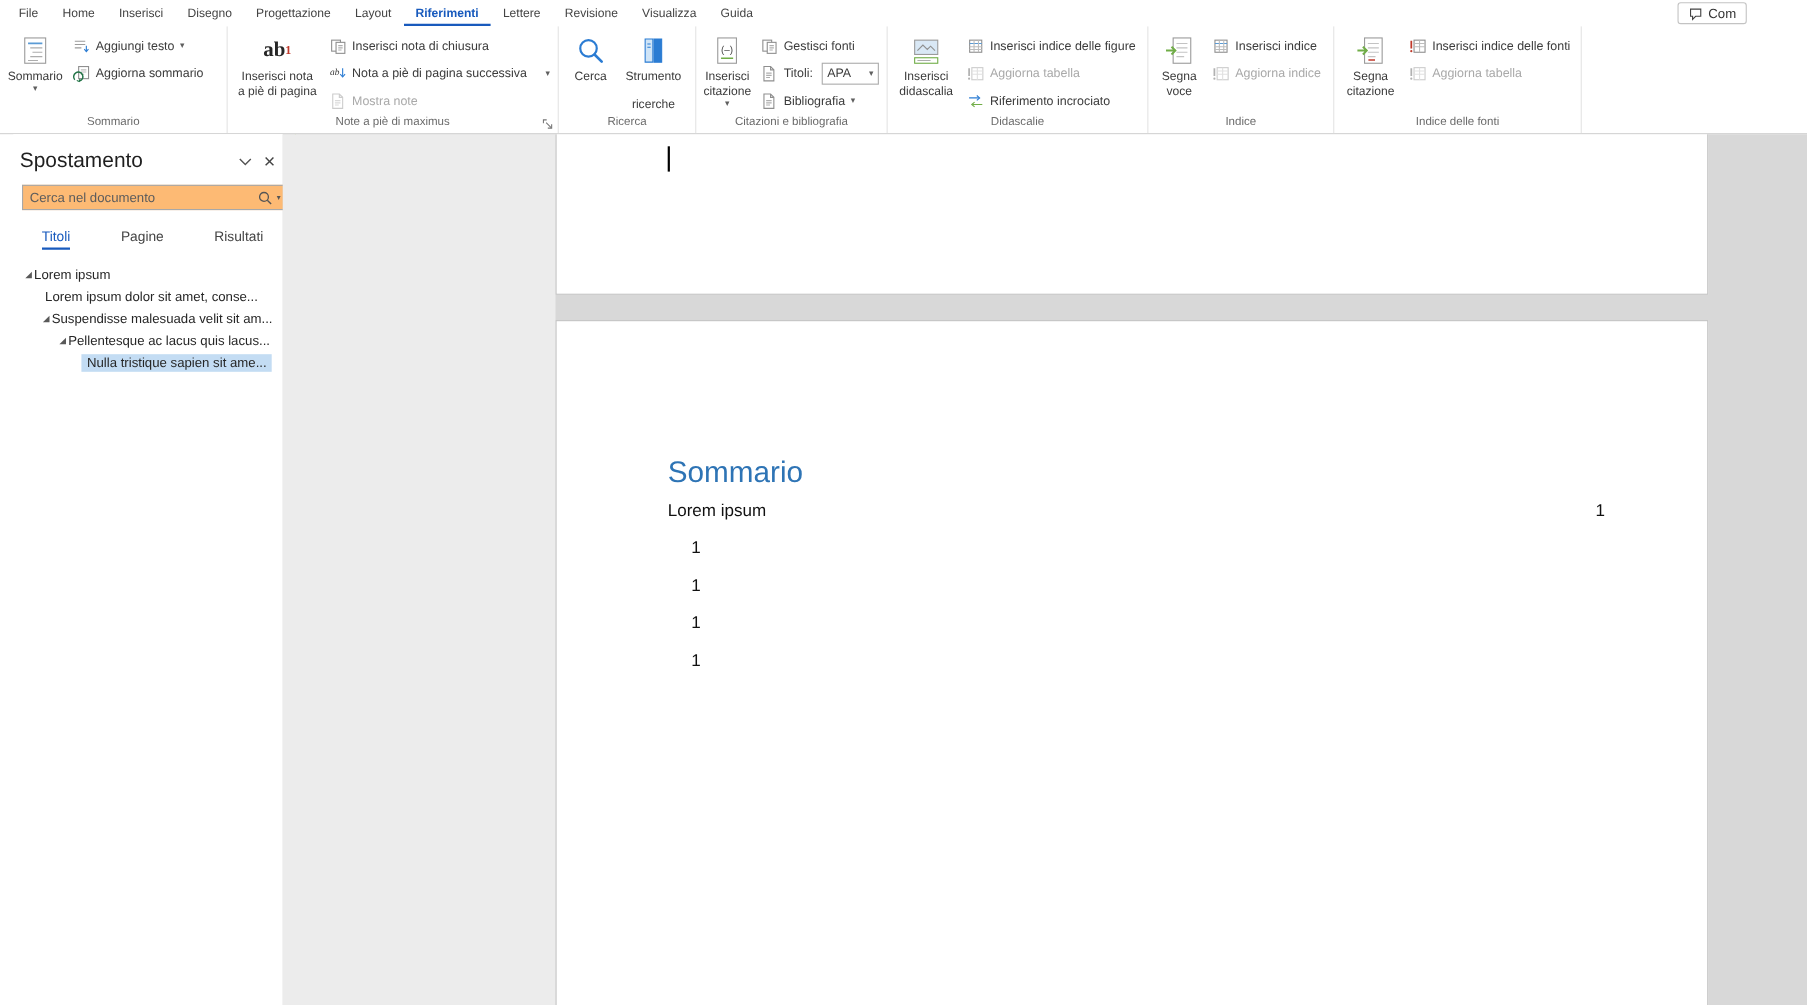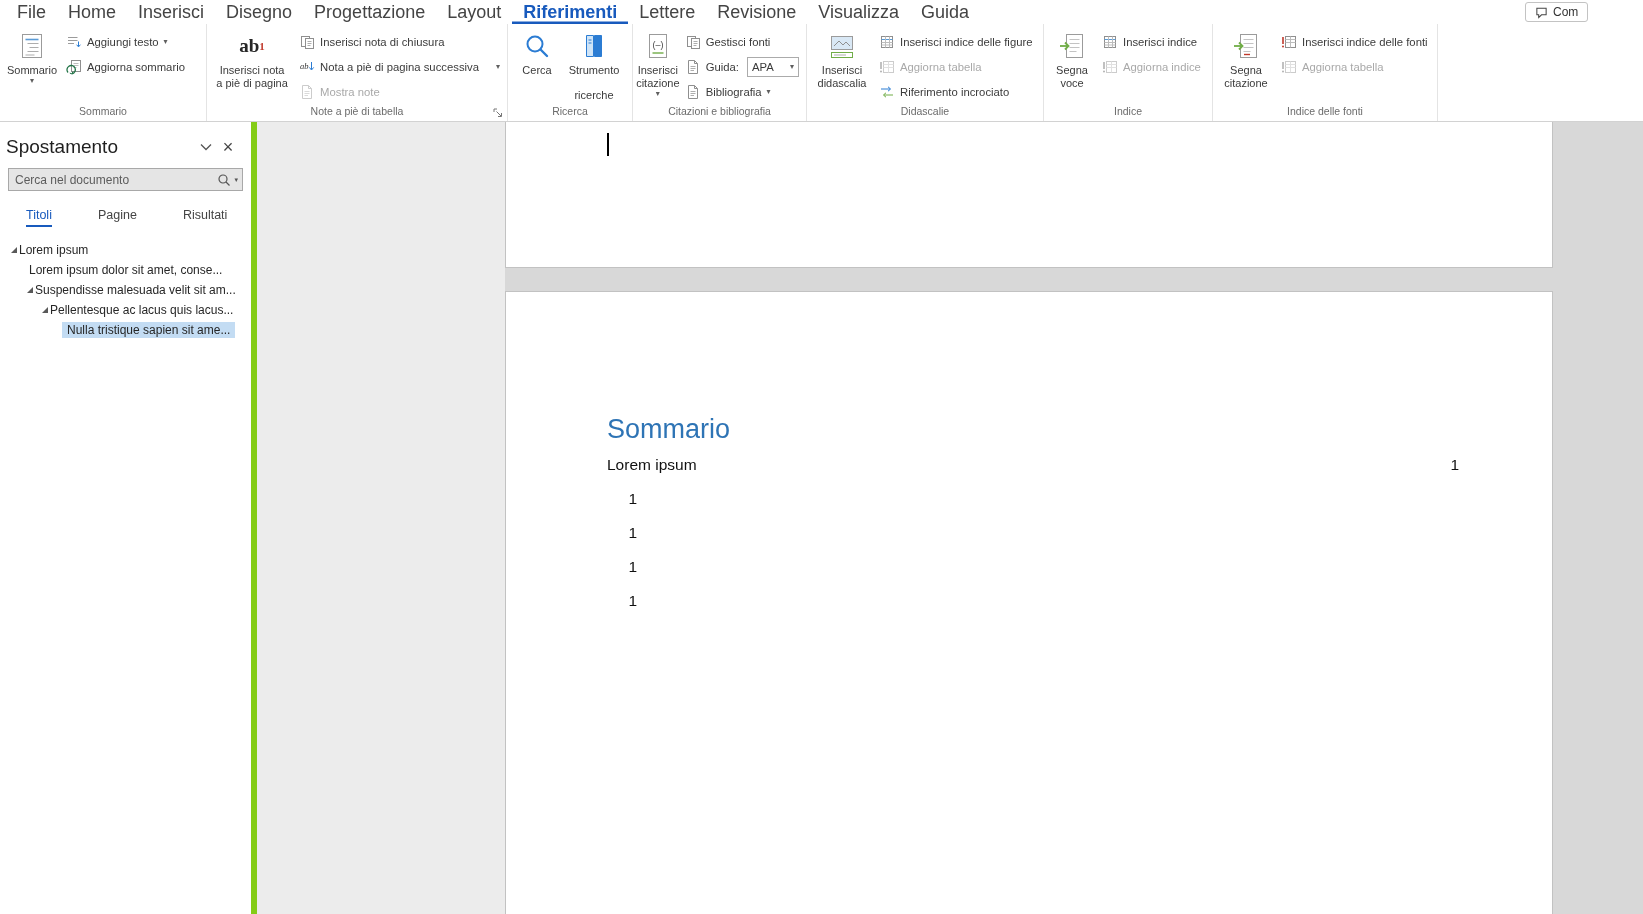--- a/index.html
+++ b/index.html
@@ -7,21 +7,21 @@
   body {
     width:1643px; height:914px; overflow:hidden;
     font-family:"Liberation Sans", sans-serif;
     background:#ffffff; color:#3b3b3b;
     -webkit-font-smoothing:antialiased;
   }
   .app { position:relative; width:1643px; height:914px; overflow:hidden; background:#fff; }
 
   
   .menubar { position:absolute; left:0; top:0; right:0; height:24px; background:#fff; display:flex; align-items:stretch; padding-left:6px; }
-  .menu-tab { display:flex; align-items:center; padding:0 11px; font-size:18px; color:#444; cursor:default; }
+  .menu-tab { display:flex; align-items:center; padding:0 11px; font-size:11px; color:#444; cursor:default; }
   .menu-tab.active { color:#185abd; font-weight:bold; box-shadow:inset 0 -2.5px 0 #185abd; }
   .comments-btn { position:absolute; left:1525px; top:2px; height:20px; display:flex; align-items:center; gap:5px; padding:0 9px; border:1px solid #c3c3c3; border-radius:3px; background:#fff; font-size:12px; color:#333; }
 
   
   .ribbon { position:absolute; left:0; top:24px; right:0; height:98px; background:#fff; border-bottom:1px solid #d2d2d2; display:flex; align-items:stretch; }
   .rgroup { position:relative; border-right:1px solid #e4e4e4; display:flex; flex-direction:column; flex:0 0 auto; }
   .g-body { flex:1; display:flex; align-items:flex-start; padding:2px 2px 0 3px; }
   .g-label { height:17px; font-size:10.5px; color:#6b6b6b; text-align:center; line-height:15px; white-space:nowrap; }
   .ribbon-spacer { flex:1; }
 
@@ -33,26 +33,26 @@
   .sb { height:25px; display:flex; align-items:center; gap:5px; font-size:11.3px; color:#3b3b3b; padding:0 5px; white-space:nowrap; cursor:default; }
   .sb.disabled, .sb.disabled:hover { color:#a9a9a9; background:none; }
   .sb.disabled svg { opacity:.45; filter:grayscale(1); }
   .i16 { width:16px; height:16px; flex:0 0 16px; }
   .combo { display:inline-flex; align-items:center; justify-content:space-between; width:52px; height:20px; border:1px solid #ababab; background:#fff; font-size:11.3px; padding:0 4px; margin-left:3px; }
   .ab-big { font-size:19px; font-weight:bold; color:#262626; font-family:"Liberation Serif", serif; }
   .ab-big sup { color:#c0392b; font-size:11px; }
   .launcher { position:absolute; right:3px; bottom:2px; width:12px; height:12px; display:flex; align-items:center; justify-content:center; cursor:default; }
 
   
-  .navpane { position:absolute; left:0; top:122px; width:257px; bottom:0; background:#fff; border-right:6px solid #84cc16; }
+  .navpane { position:absolute; left:12px; top:122px; width:257px; bottom:0; background:#fff; border-right:1px solid #84cc16; }
   .nav-header { display:flex; align-items:center; padding:14px 12px 0 6px; }
   .nav-title { flex:1; font-size:19px; color:#1f1f1f; }
   .nav-hdr-ico { width:22px; display:flex; justify-content:center; color:#555; cursor:default; }
   .nav-close { font-size:18px; color:#444; line-height:16px; }
-  .nav-search { margin:10px 8px 0 8px; height:23px; border:1px solid #a8a8a8; background:#e5e5e5; display:flex; align-items:center; }
+  .nav-search { margin:10px 8px 0 8px; height:23px; border:1px solid #a8a8a8; background:#fdba74; display:flex; align-items:center; }
   .nav-search input { flex:1; min-width:0; border:none; outline:none; font-size:12px; padding:0 6px; font-family:"Liberation Sans", sans-serif; color:#222; background:transparent; }
   .nav-search input::placeholder { color:#5c5c5c; }
   .nav-search .mag { padding:0 3px 0 5px; display:flex; align-items:center; }
   .nav-search .dd { font-size:7px; color:#555; padding-right:4px; }
   .nav-tabs { display:flex; gap:26px; margin-top:17px; padding:0 0 0 6px; font-size:12.5px; color:#444; }
   .nav-tab { padding-bottom:5px; cursor:default;margin-left:20px; }
   .nav-tab.active { color:#185abd; box-shadow:inset 0 -2px 0 #185abd; }
   .nav-tree { margin-top:13px; font-size:12px; color:#262626; }
   .tree-row { height:20px; display:flex; align-items:center; cursor:default; }
   .tw { width:11px; display:flex; justify-content:center; flex:0 0 11px; }
@@ -209,21 +209,21 @@
             <span class="chev" style="margin-left:12px">▾</span>
           </div>
           <div class="sb disabled">
             <svg class="i16">
                 <use href="#sy-page"></use>
               </svg>
             <span>Mostra note</span>
           </div>
         </div>
       </div>
-      <div class="g-label">Note a piè di tabella</div>
+      <div class="g-label">Note a piè di maximus</div>
       <div class="launcher">
         <svg width="10" height="10" viewBox="0 0 10 10">
             <path d="M1 4V1h3" fill="none" stroke="#767676"></path>
             <path d="M3.5 3.5l4.5 4.5" stroke="#767676"></path>
             <path d="M8.5 5v3.5H5" fill="none" stroke="#767676"></path>
           </svg>
       </div>
     </div>
 
     <div class="rgroup" style="width:125px">
@@ -270,21 +270,21 @@
           <div class="sb">
             <svg class="i16">
                 <use href="#sy-pages"></use>
               </svg>
             <span>Gestisci fonti</span>
           </div>
           <div class="sb">
             <svg class="i16">
                 <use href="#sy-page"></use>
               </svg>
-            <span>Guida:</span>
+            <span>Titoli:</span>
             <span class="combo">
               <span>APA</span>
               <span class="chev">▾</span>
             </span>
           </div>
           <div class="sb">
             <svg class="i16">
                 <use href="#sy-page"></use>
               </svg>
             <span>Bibliografia</span>

